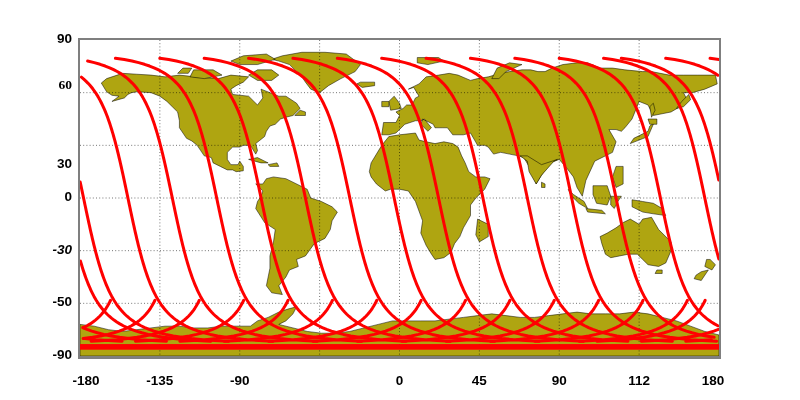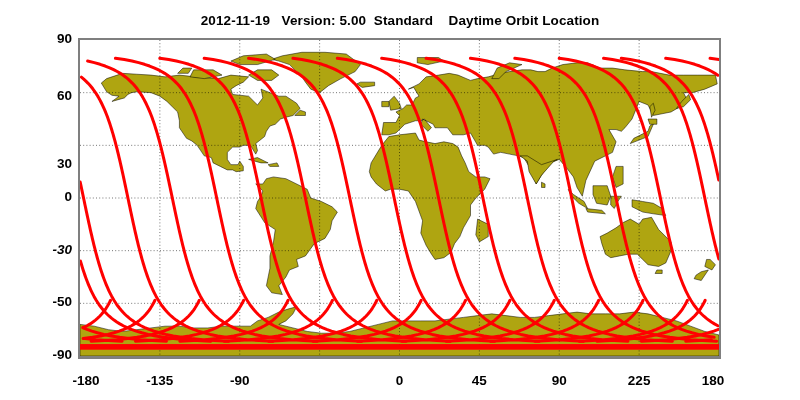--- a/index.html
+++ b/index.html
@@ -38,25 +38,24 @@
          text-align:center;white-space:nowrap;transform:translateX(-50%);}
 
   
   #xbase{position:absolute;left:78px;top:357px;width:643px;height:2px;background:#7f7f7f;}
 </style>
 </head>
 <body>
 
 <div id="root">
 
-  <div id="title">2012-11-19   Version: 5.00  Standard    Daytime Orbit Location</div>
 
   <div id="yaxis">
       <div class="ytick" style="top: 31px;">90</div>
-      <div class="ytick" style="top: 88px;">60</div>
+      <div class="ytick" style="top: 77px; font-family: Liberation Serif, serif;">60</div>
       <div class="ytick" style="top: 136.333px; margin-top: 20px;">30</div>
       <div class="ytick" style="top: 189px;">0</div>
       <div class="ytick" style="top: 241.667px; font-style: italic;">-30</div>
       <div class="ytick" style="top: 294.333px;">-50</div>
       <div class="ytick" style="top: 347px;">-90</div>
     </div>
 
   <div id="plot">
     <svg id="plotsvg" width="639" height="316" viewBox="0 0 360 180" preserveAspectRatio="none">
 
@@ -158,17 +157,17 @@
 
   <div id="xbase"></div>
   <div id="xaxis">
       <div class="xtick" style="left: 86px;">-180</div>
       <div class="xtick" style="left: 159.875px;">-135</div>
       <div class="xtick" style="left: 239.75px;">-90</div>
       <div class="xtick" style="left: 319.625px; margin-top: 48px;">-45</div>
       <div class="xtick" style="left: 399.5px;">0</div>
       <div class="xtick" style="left: 479.375px;">45</div>
       <div class="xtick" style="left: 559.25px;">90</div>
-      <div class="xtick" style="left: 639.125px;">225</div>
+      <div class="xtick" style="left: 639.125px;">112</div>
       <div class="xtick" style="left: 713px;">180</div>
     </div>
 
 </div>
 
 </body></html>

